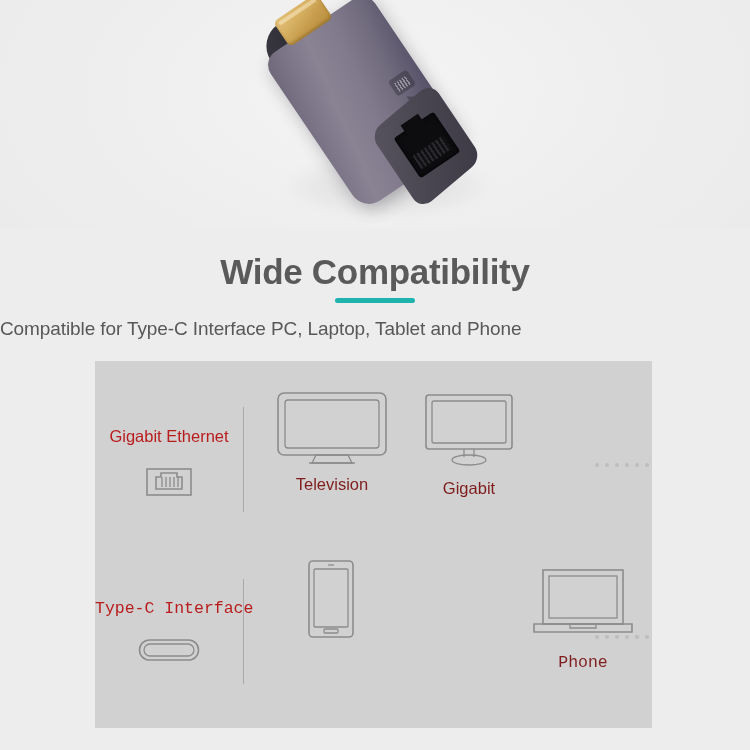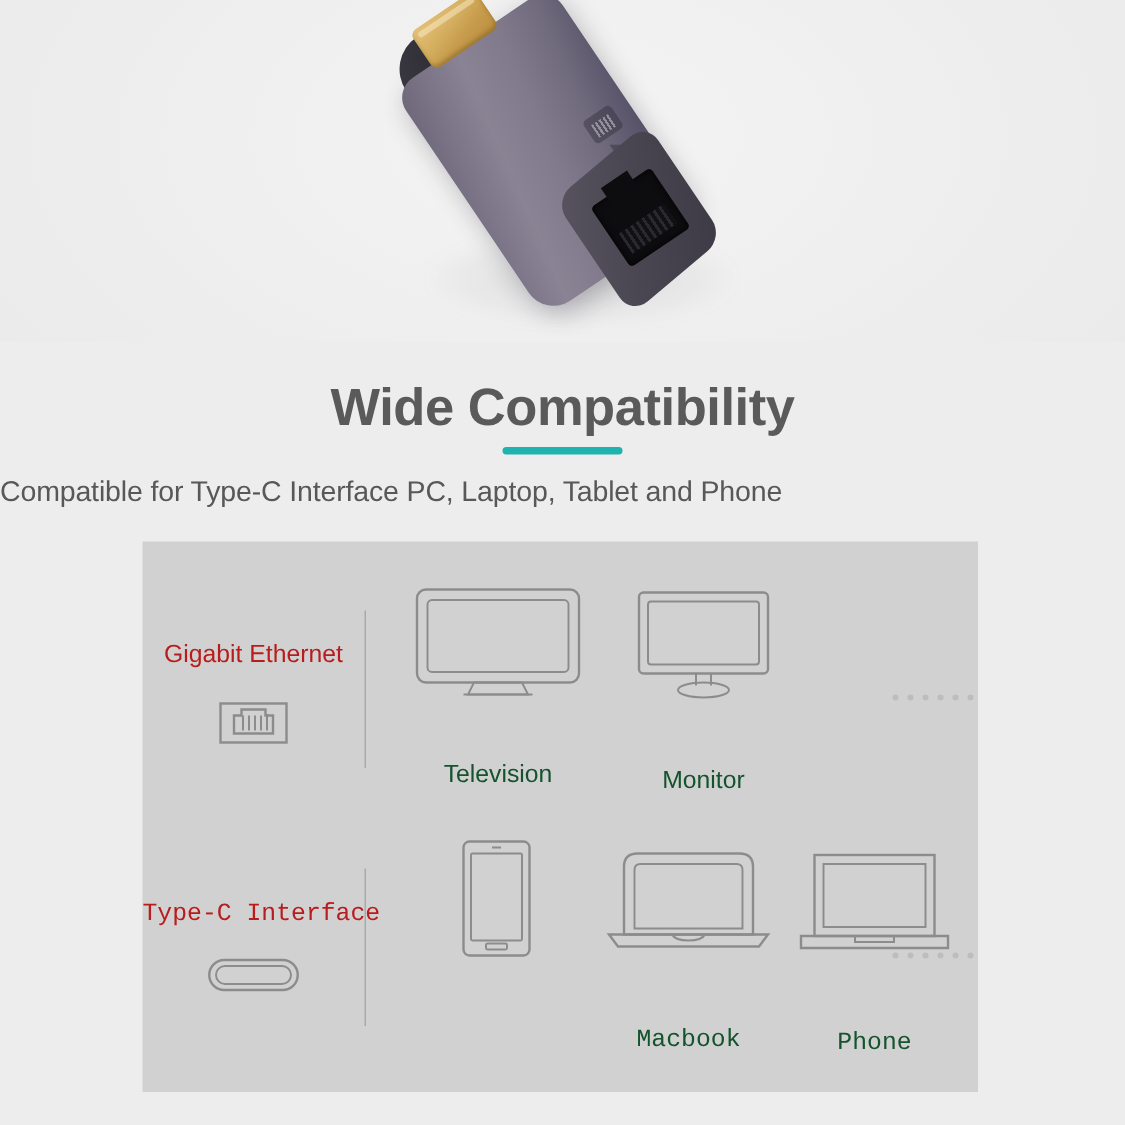--- a/index.html
+++ b/index.html
@@ -223,23 +223,22 @@
     text-align: center;
   }
   .item .glyph {
     display: block;
     height: 86px;
     position: relative;
   }
   .item .lbl {
     display: block;
     font-size: 16.5px;
-    color: #14532d;
+    color: #7f1d1d;
     white-space: nowrap;
-    margin-top: 32px;
   }
   .dots {
     position: absolute;
     display: flex;
     gap: 6px;
   }
   .dots i {
     width: 4px; height: 4px;
     border-radius: 50%;
     background: #bdbdbd;
@@ -304,21 +303,21 @@
 
       <div class="item" style="left:150px; top:14px; width:128px;">
         <span class="glyph">
           <svg width="90" height="76" viewBox="0 0 90 76" style="position:absolute;left:19px;top:0;">
             <rect class="ln" x="2" y="2" width="86" height="54" rx="3"></rect>
             <rect class="ln2" x="8" y="8" width="74" height="42" rx="2"></rect>
             <path class="ln2" d="M40 56 v8 M50 56 v8"></path>
             <ellipse class="ln2" cx="45" cy="67" rx="17" ry="5"></ellipse>
           </svg>
         </span>
-        <span class="lbl">Monitor</span>
+        <span class="lbl">Gigabit</span>
       </div>
 
 
       <div class="dots" style="left:340px; top:84px;">
         <i></i>
           <i></i>
           <i></i>
           <i></i>
           <i></i>
           <i></i>
@@ -345,31 +344,20 @@
         <span class="glyph">
           <svg width="48" height="80" viewBox="0 0 48 80" style="position:absolute;left:52px;top:0;">
             <rect class="ln" x="2" y="2" width="44" height="76" rx="4"></rect>
             <rect class="ln2" x="7" y="10" width="34" height="58" rx="1"></rect>
             <path class="ln2" d="M21 6 h6"></path>
             <rect class="ln2" x="17" y="70" width="14" height="4" rx="1"></rect>
           </svg>
         </span>
       </div>
 
-      <div class="item" style="left:136px; top:14px; width:136px;">
-        <span class="glyph">
-          <svg width="110" height="72" viewBox="0 0 110 72" style="position:absolute;left:13px;top:0;">
-            <path class="ln" d="M12 58 V13 q0 -9 9 -9 h68 q9 0 9 9 v45 z"></path>
-            <path class="ln2" d="M19 54 V15 q0 -4 4 -4 h64 q4 0 4 4 v39 z"></path>
-            <path class="ln" d="M2 58 h106 l-6 8 h-94 z"></path>
-            <path class="ln2" d="M44 58 q2 4 11 4 q9 0 11 -4"></path>
-          </svg>
-        </span>
-        <span class="lbl">Macbook</span>
-      </div>
 
       <div class="item" style="left:262px; top:16px; width:132px;">
         <span class="glyph">
           <svg width="102" height="70" viewBox="0 0 102 70" style="position:absolute;left:15px;top:0;">
             <rect class="ln" x="11" y="3" width="80" height="54"></rect>
             <rect class="ln2" x="17" y="9" width="68" height="42"></rect>
             <path class="ln" d="M2 57 h98 v8 h-98 z"></path>
             <path class="ln2" d="M38 57 h26 v4 h-26 z"></path>
           </svg>
         </span>

